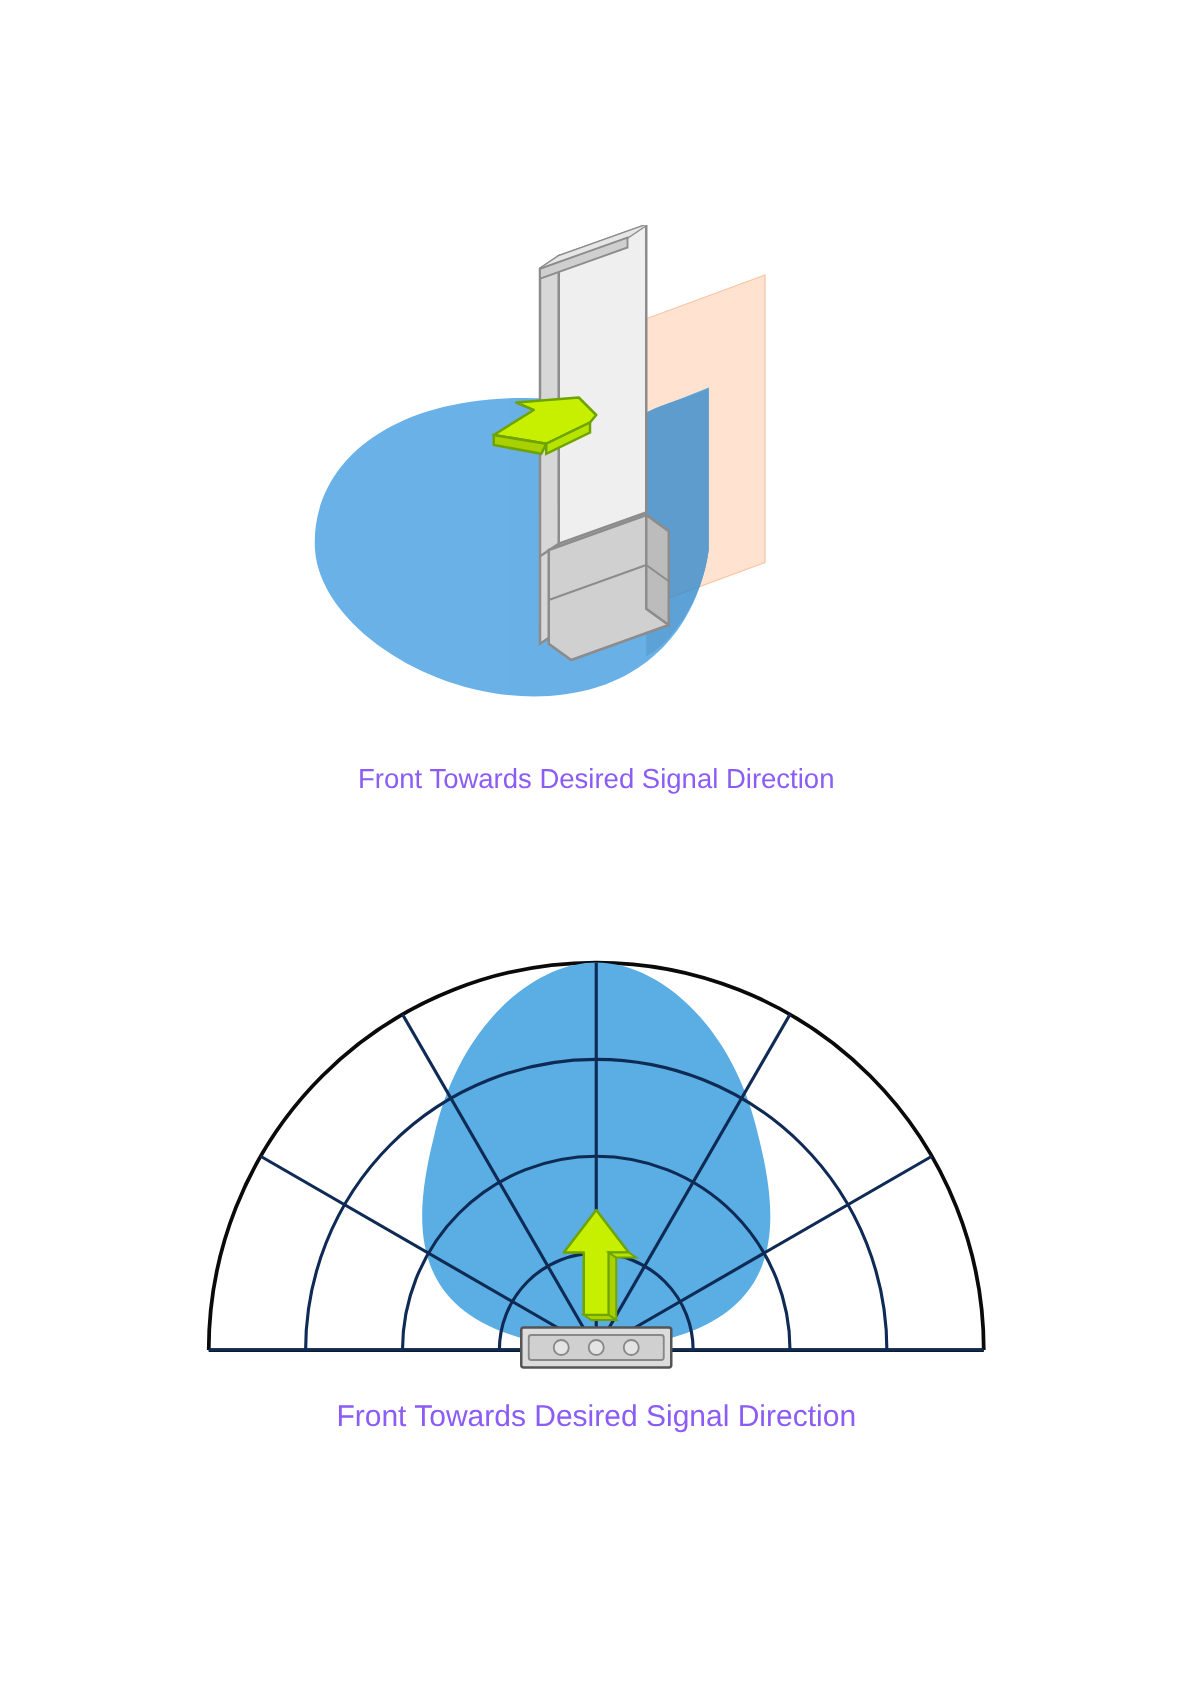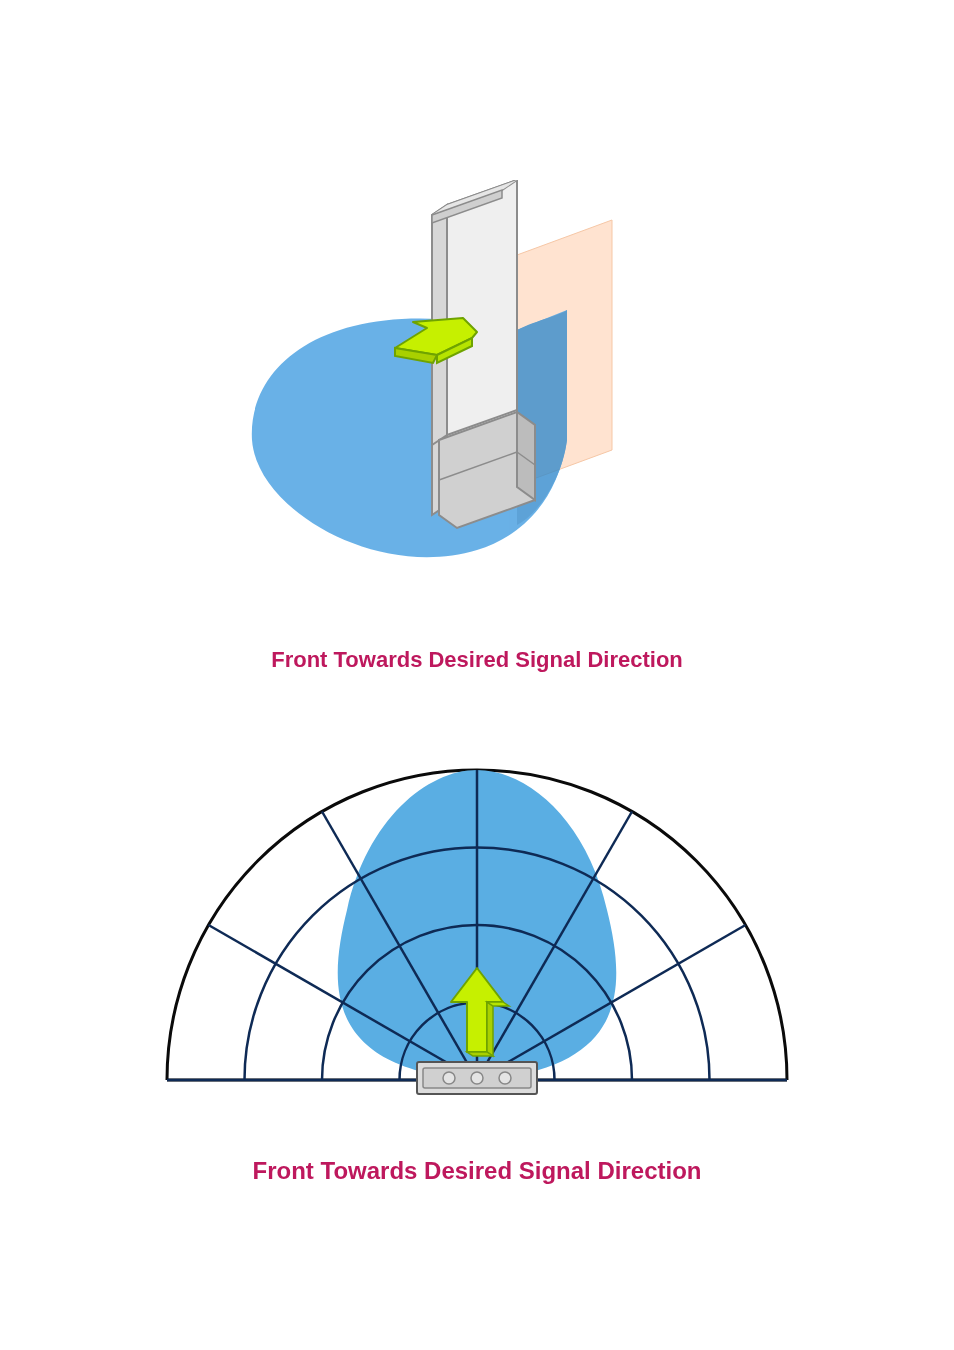--- a/index.html
+++ b/index.html
@@ -15,25 +15,24 @@
     width: 954px;
     height: 1350px;
   }
   .figure {
     position: absolute;
     left: 0;
     width: 954px;
     text-align: center;
   }
   .caption {
-    font-weight: 700;
+    font-weight: 400;
     font-size: 22px;
-    color: #be185d;
+    color: #8b5cf6;
     text-align: center;
-    margin-top: 37px;
   }
   .svg-container {
     margin: 0 auto;
     display: block;
   }
 </style>
 </head>
 <body>
 
 <div class="page">

